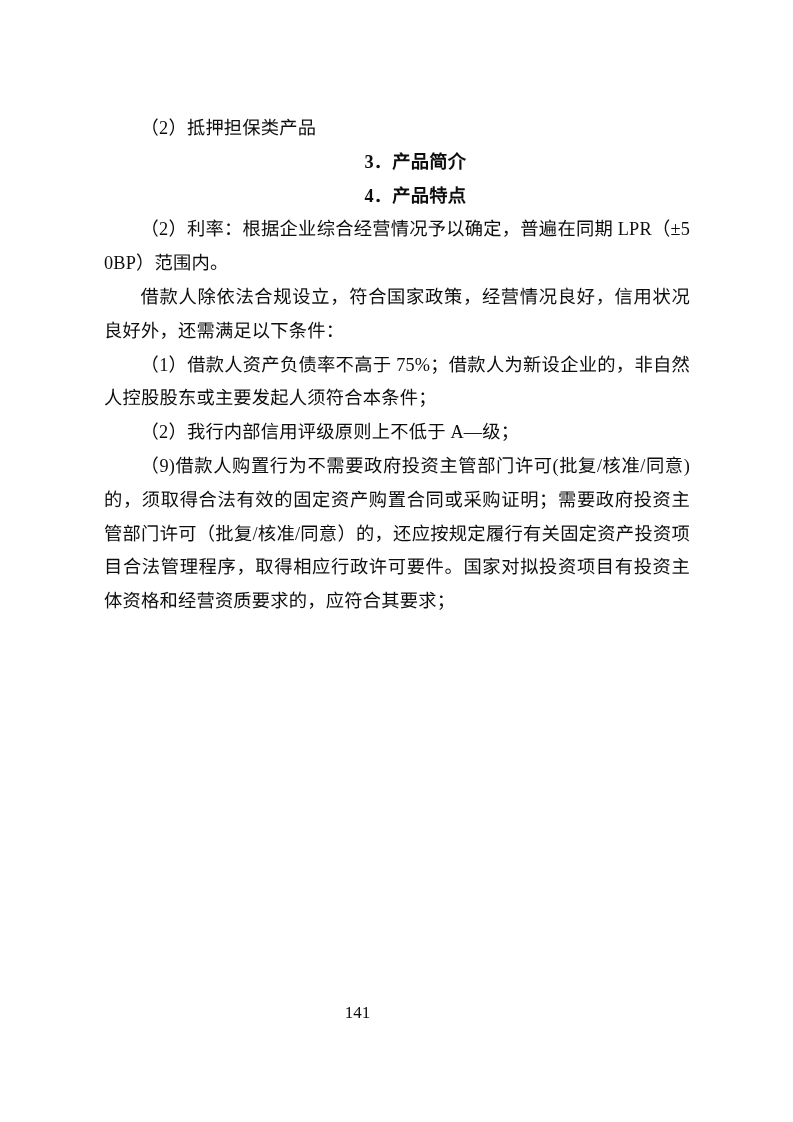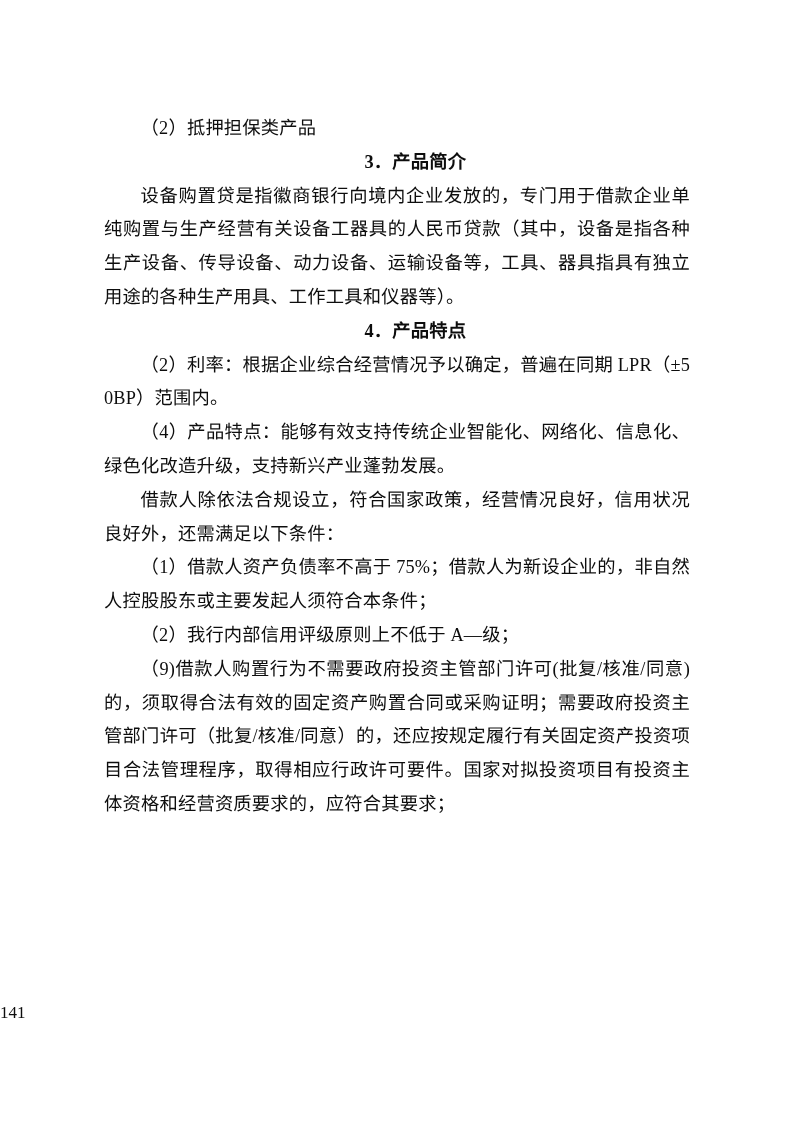--- a/index.html
+++ b/index.html
@@ -37,46 +37,45 @@
   }
   .content h3.heading {
     font-weight: bold;
     text-align: center;
   }
   .footer {
     position: absolute;
     top: 1002px;
     left: 0;
     width: 100%;
+    text-align: center;
   }
   .footer .page-number {
     font-size: 17px;
     line-height: 22px;
     color: #0d0d0d;
   }
 </style>
 </head>
 <body>
 
 <div class="page">
 
   <div class="content">
     <p class="para">（2）抵押担保类产品</p>
 
     <h3 class="heading">3．产品简介</h3>
 
-    <p class="para">设备购置贷是指徽商银行向境内企业发放的，专门用于借款企业单纯购置与生产经营有关设备工器具的人民币贷款（其中，设备是指各种生产设备、传导设备、动力设备、运输设备等，工具、器具指具有独立用途的各种生产用具、工作工具和仪器等）。</p>
 
     <h3 class="heading">4．产品特点</h3>
 
 
     <p class="para">（2）利率：根据企业综合经营情况予以确定，普遍在同期 LPR（±50BP）范围内。</p>
 
 
-    <p class="para">（4）产品特点：能够有效支持传统企业智能化、网络化、信息化、绿色化改造升级，支持新兴产业蓬勃发展。</p>
 
 
     <p class="para">借款人除依法合规设立，符合国家政策，经营情况良好，信用状况良好外，还需满足以下条件：</p>
 
     <p class="para">（1）借款人资产负债率不高于 75%；借款人为新设企业的，非自然人控股股东或主要发起人须符合本条件；</p>
 
     <p class="para">（2）我行内部信用评级原则上不低于 A—级；</p>
 
     <p class="para">（9)借款人购置行为不需要政府投资主管部门许可(批复/核准/同意)的，须取得合法有效的固定资产购置合同或采购证明；需要政府投资主管部门许可（批复/核准/同意）的，还应按规定履行有关固定资产投资项目合法管理程序，取得相应行政许可要件。国家对拟投资项目有投资主体资格和经营资质要求的，应符合其要求；</p>
   </div>

